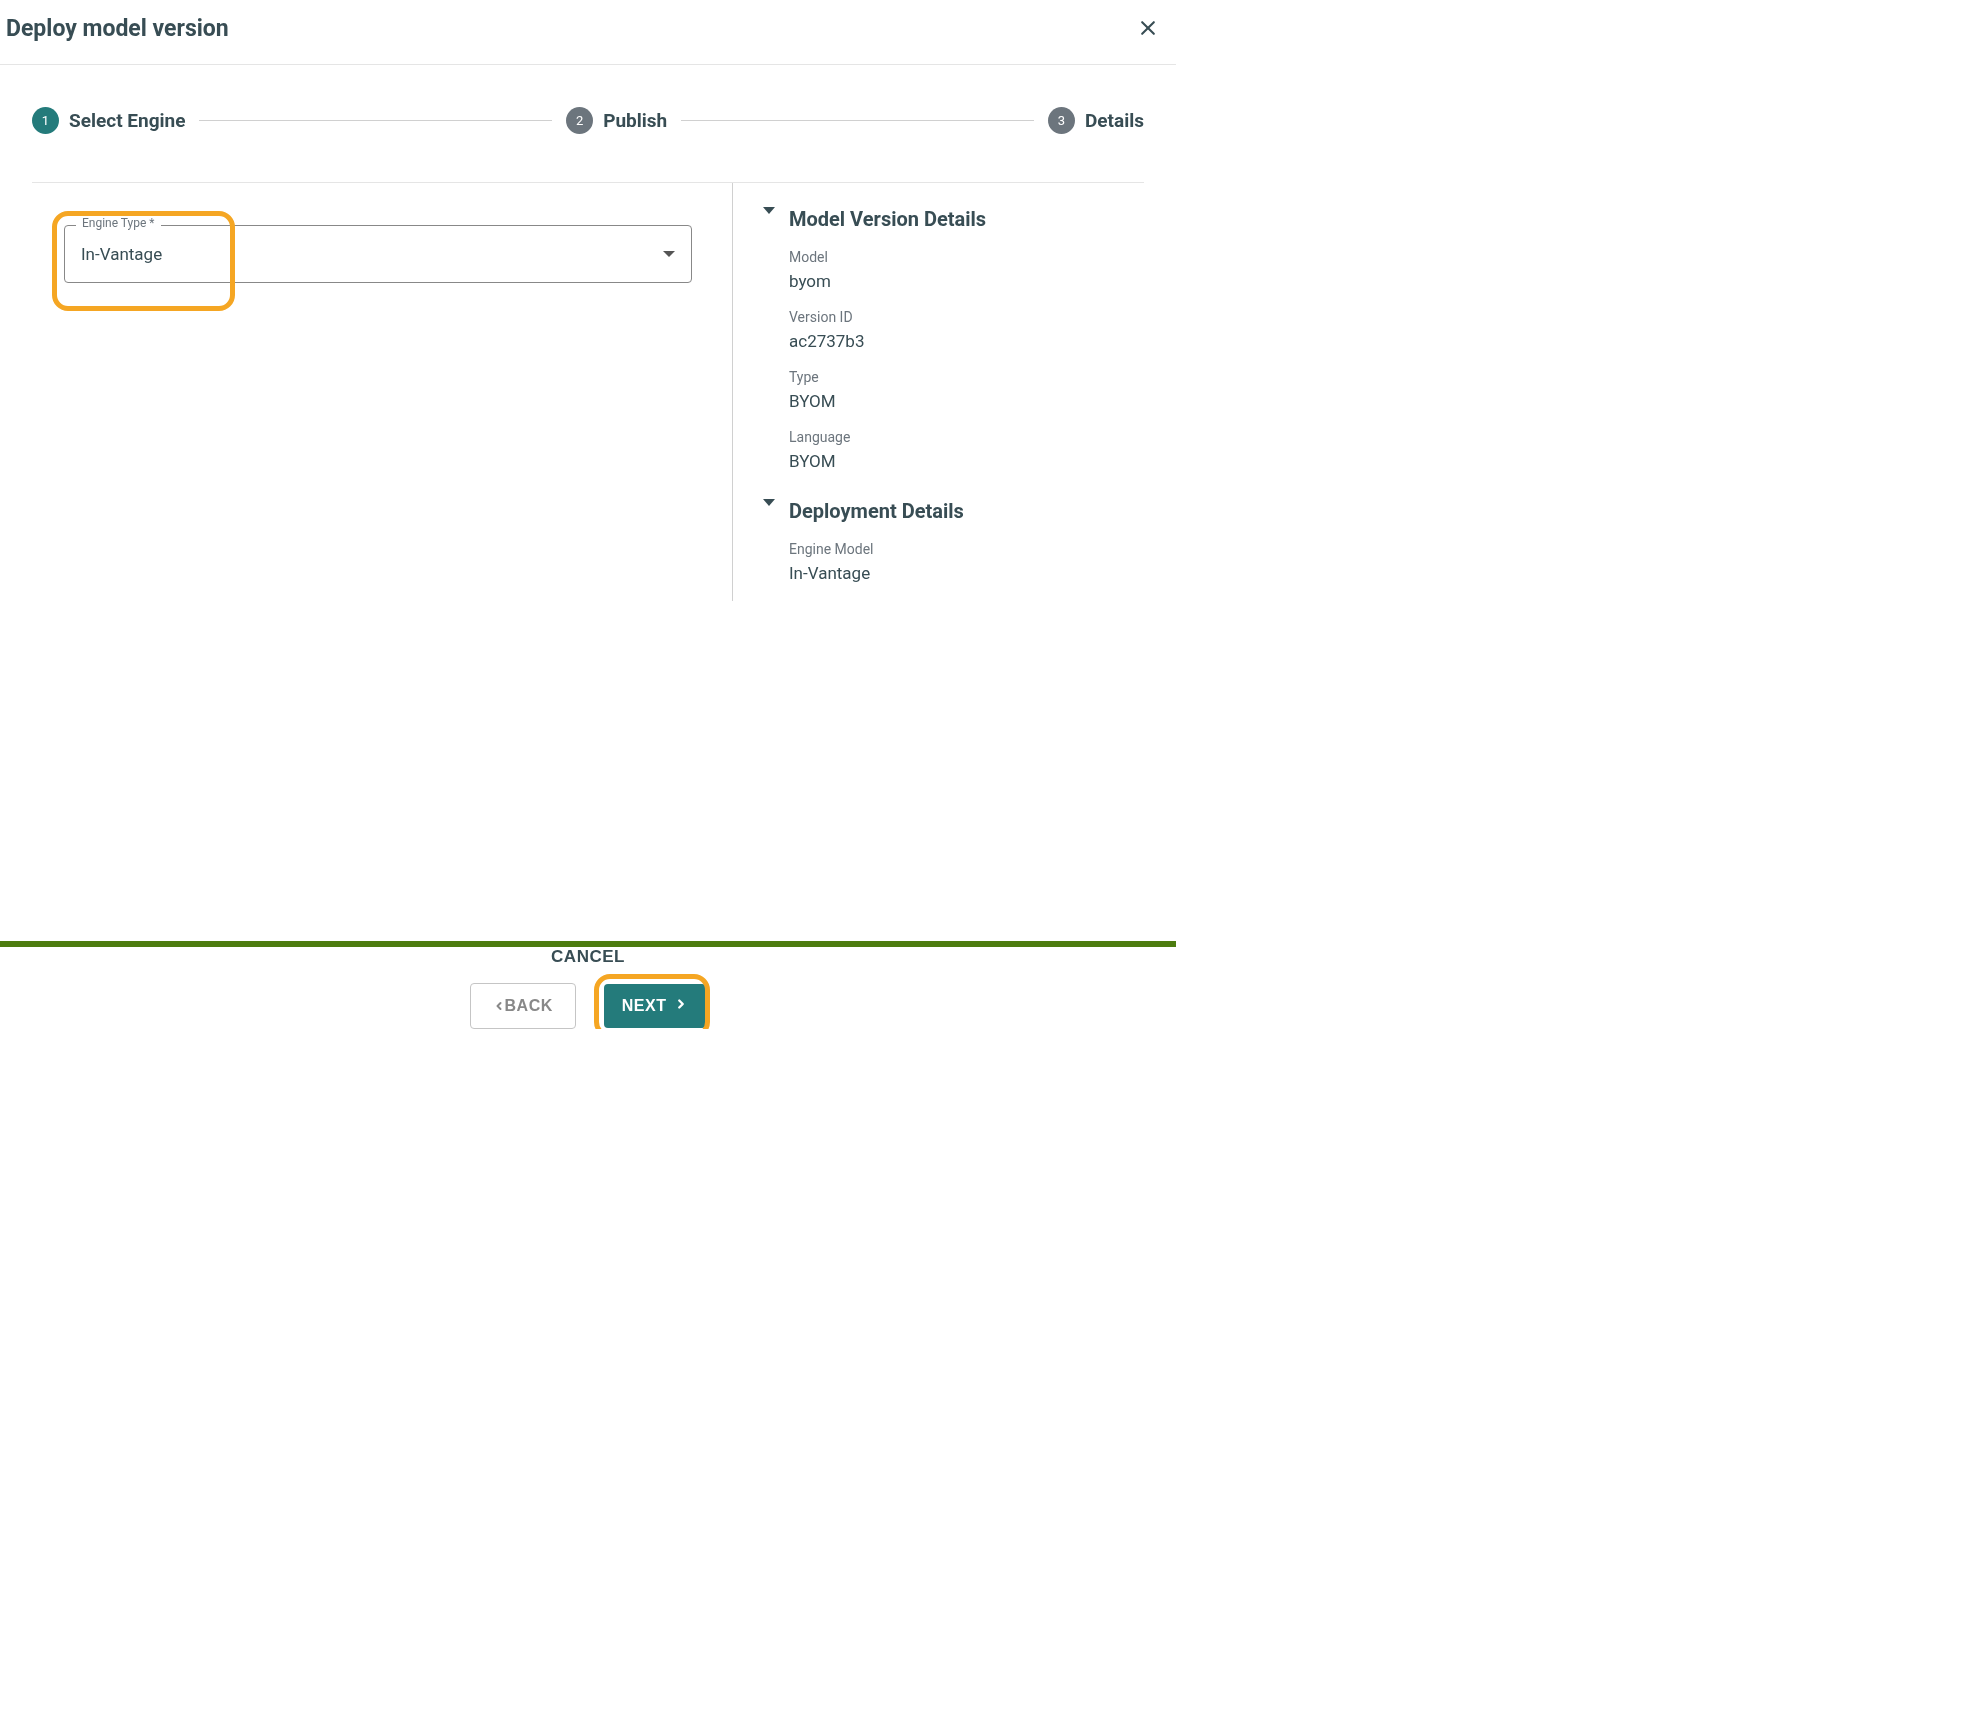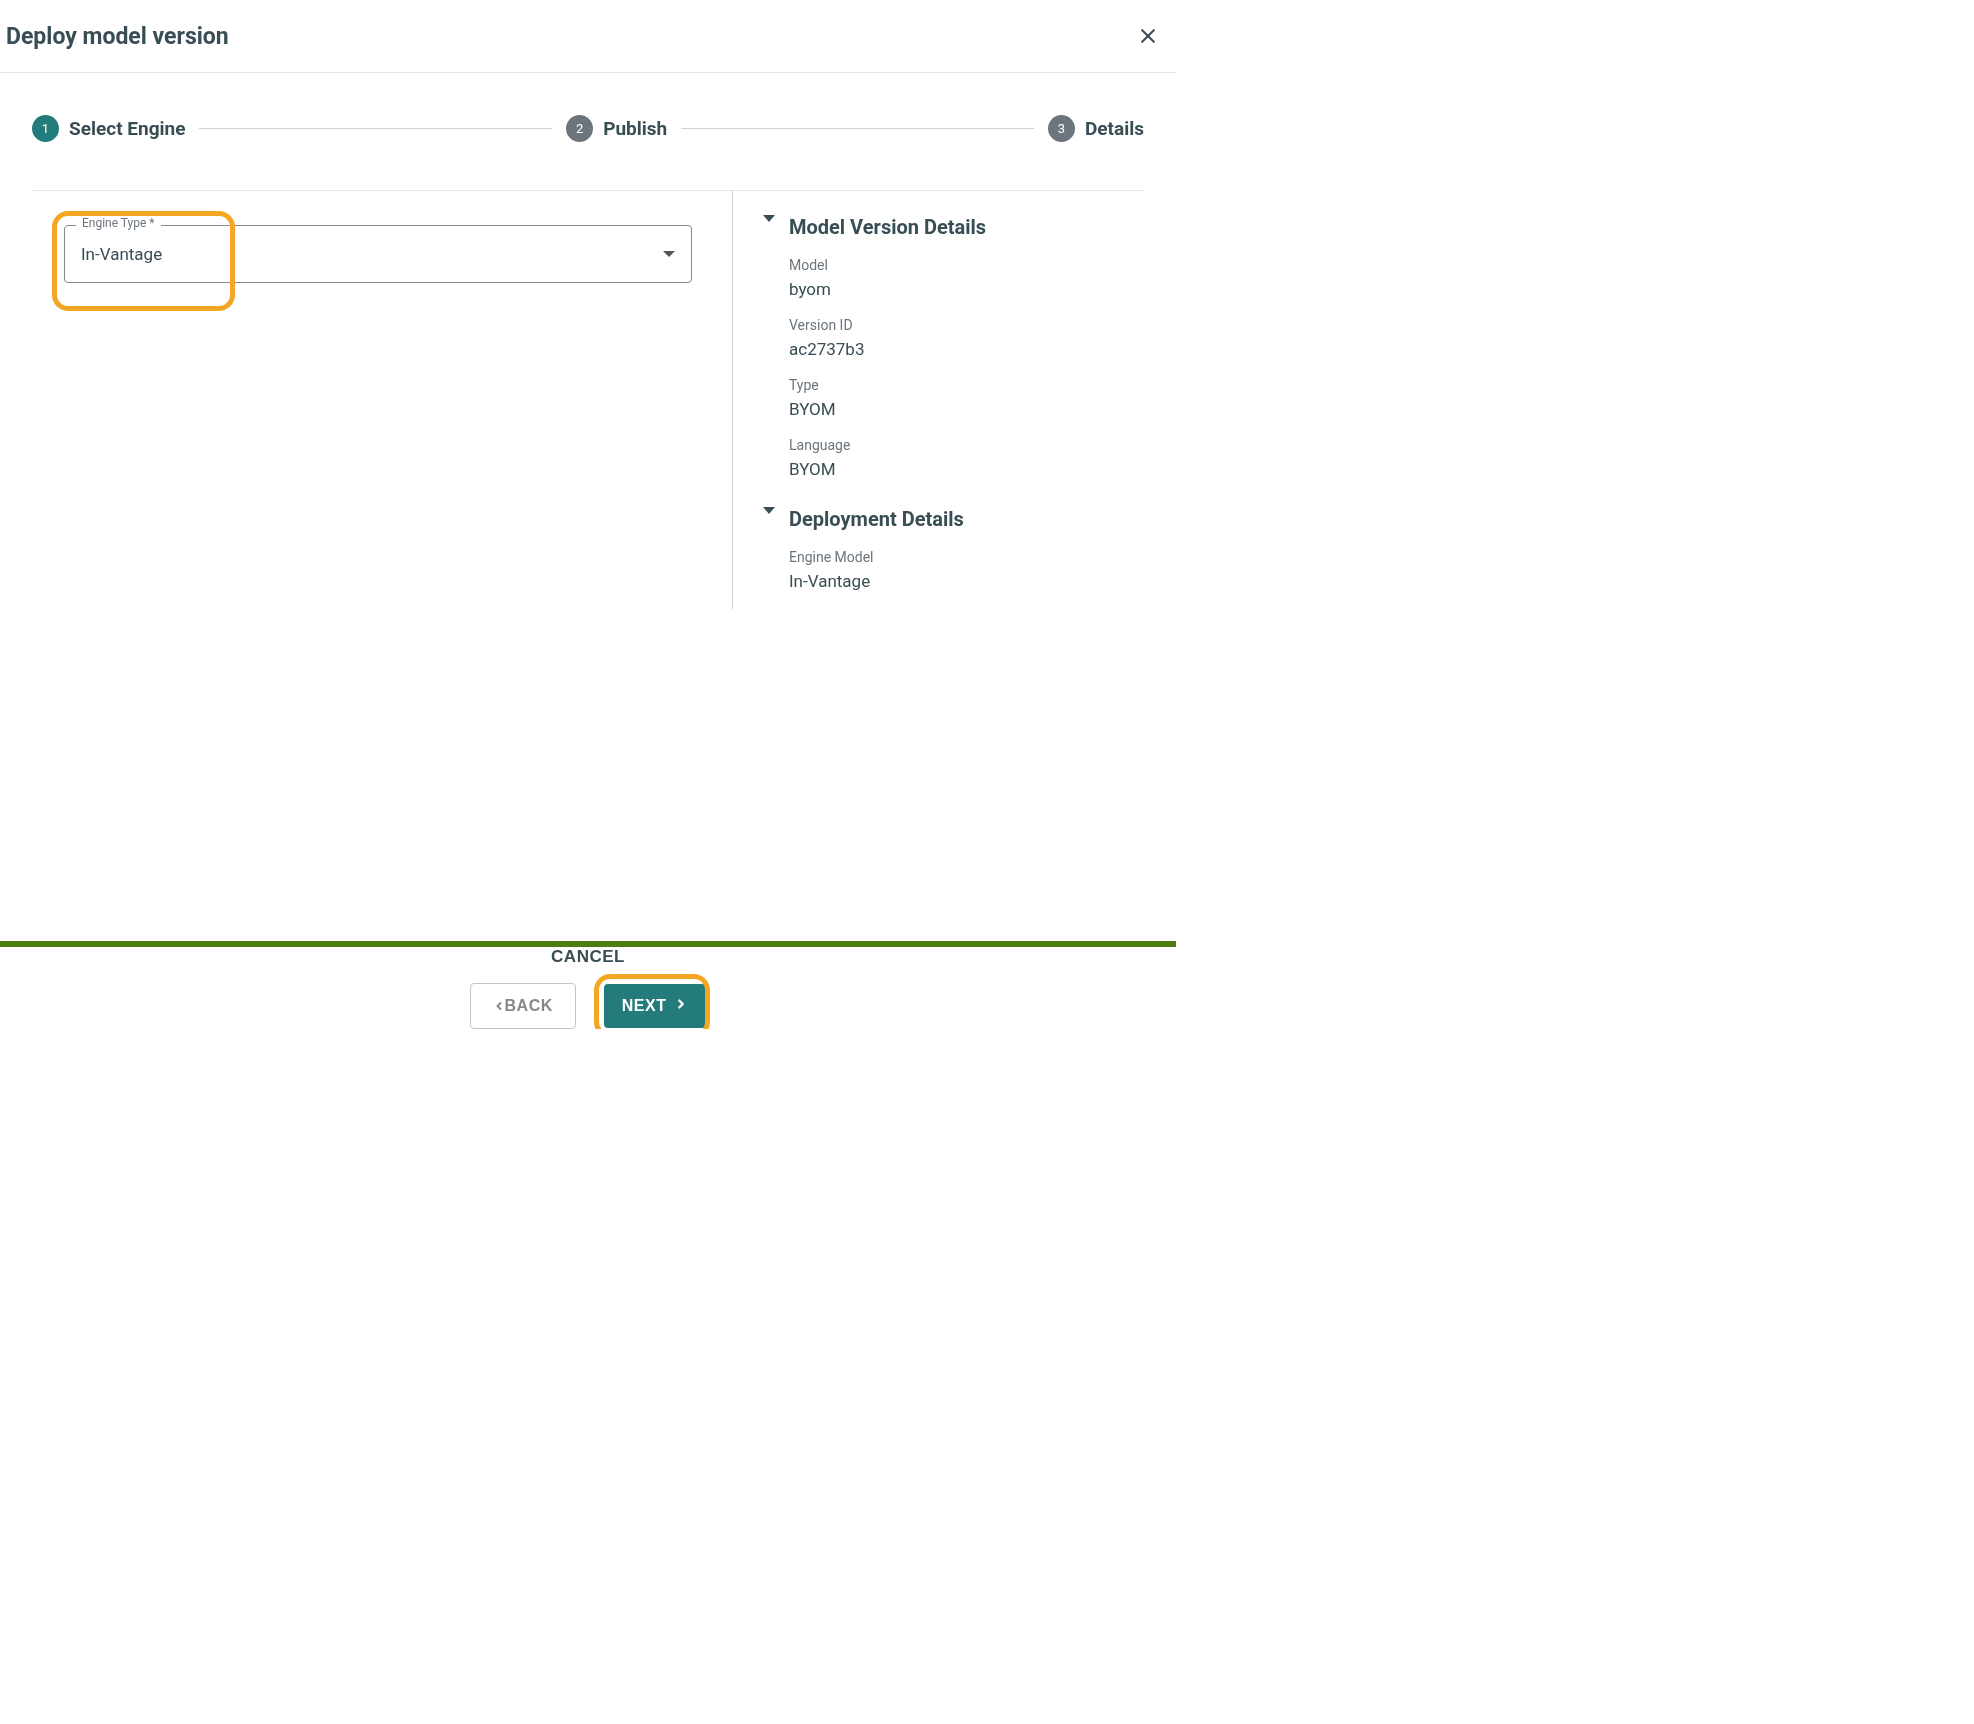--- a/index.html
+++ b/index.html
@@ -13,21 +13,21 @@
       color: #384d54;
       width: 1176px;
       height: 1029px;
       overflow: hidden;
       position: relative;
     }
     .modal-header {
       display: flex;
       justify-content: space-between;
       align-items: center;
-      padding: 22px 14px 22px 6px;
+      padding: 14px 14px 22px 6px;
       border-bottom: 1px solid #e5e5e5;
     }
     .modal-title {
       font-size: 23px;
       font-weight: 700;
       color: #384d54;
     }
     .close-btn {
       background: none;
       border: none;
@@ -112,21 +112,21 @@
       z-index: 10;
     }
     .highlight-select {
       top: -14px;
       left: -12px;
       width: 183px;
       height: 100px;
     }
     .select-container {
       position: relative;
-      margin-top: 12px;
+      margin-top: 20px;
     }
     .select-label {
       position: absolute;
       top: -9px;
       left: 12px;
       background: #fff;
       padding: 0 6px;
       font-size: 12px;
       color: #6c757d;
     }

